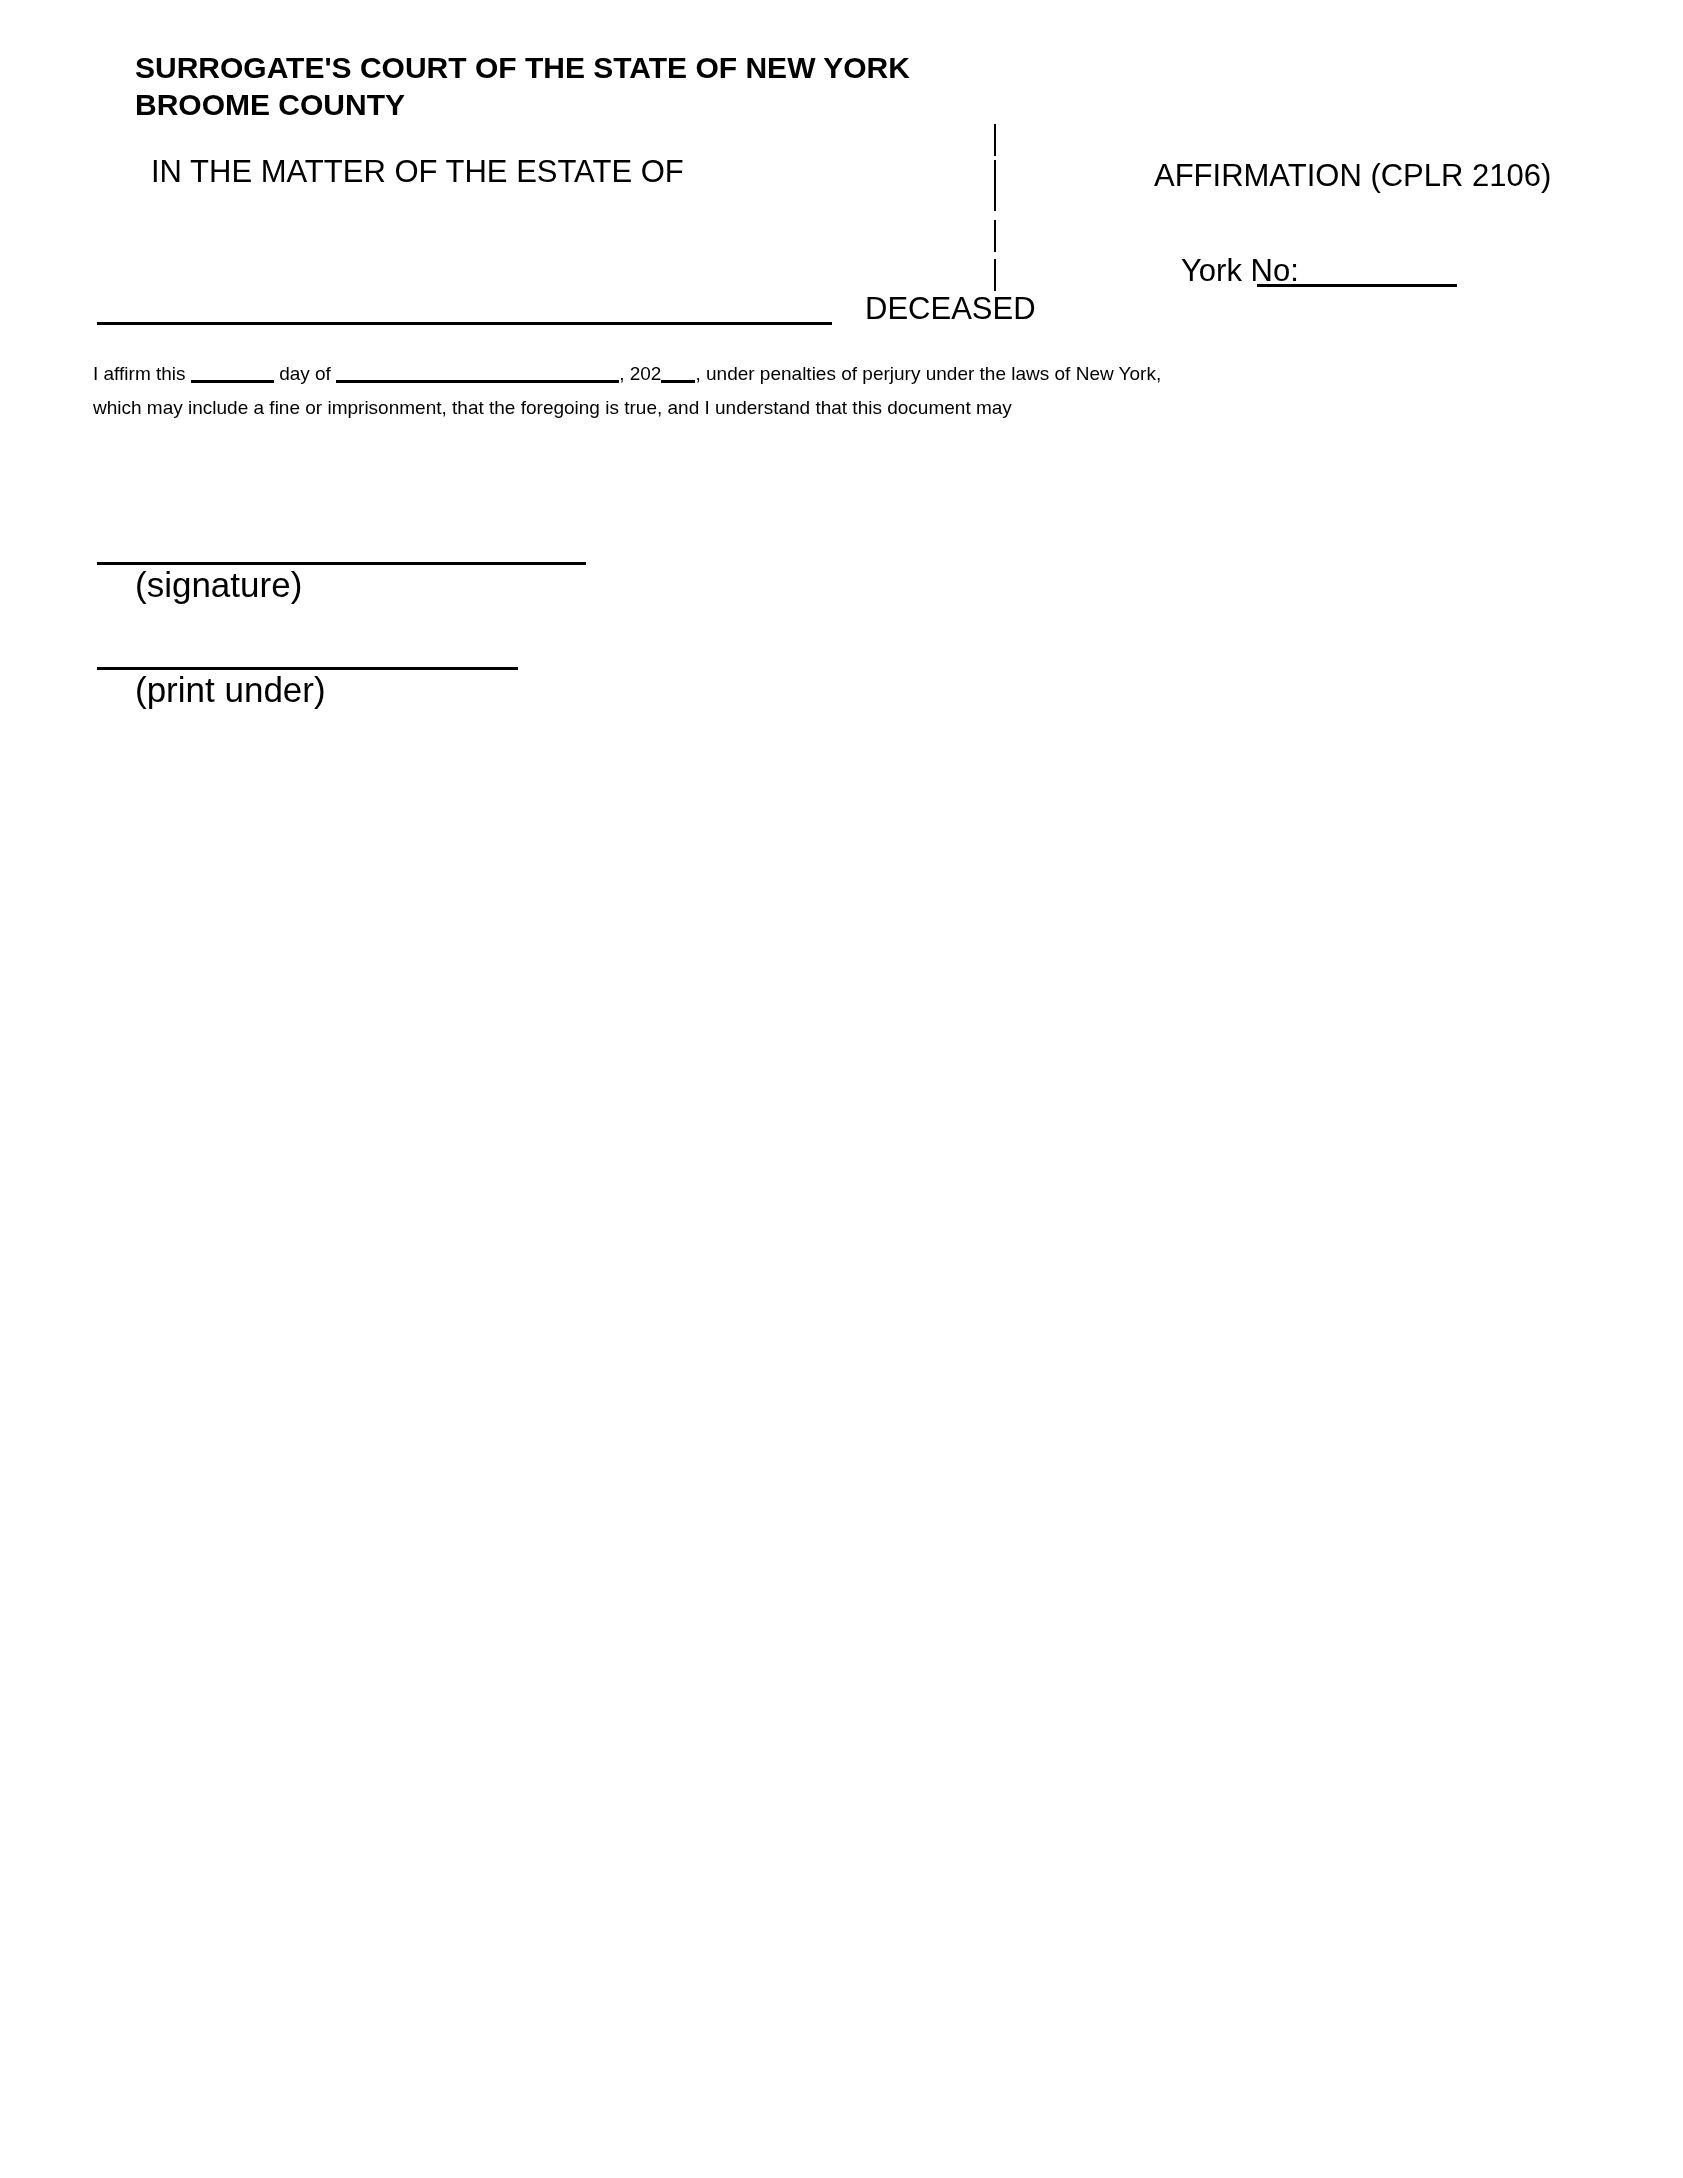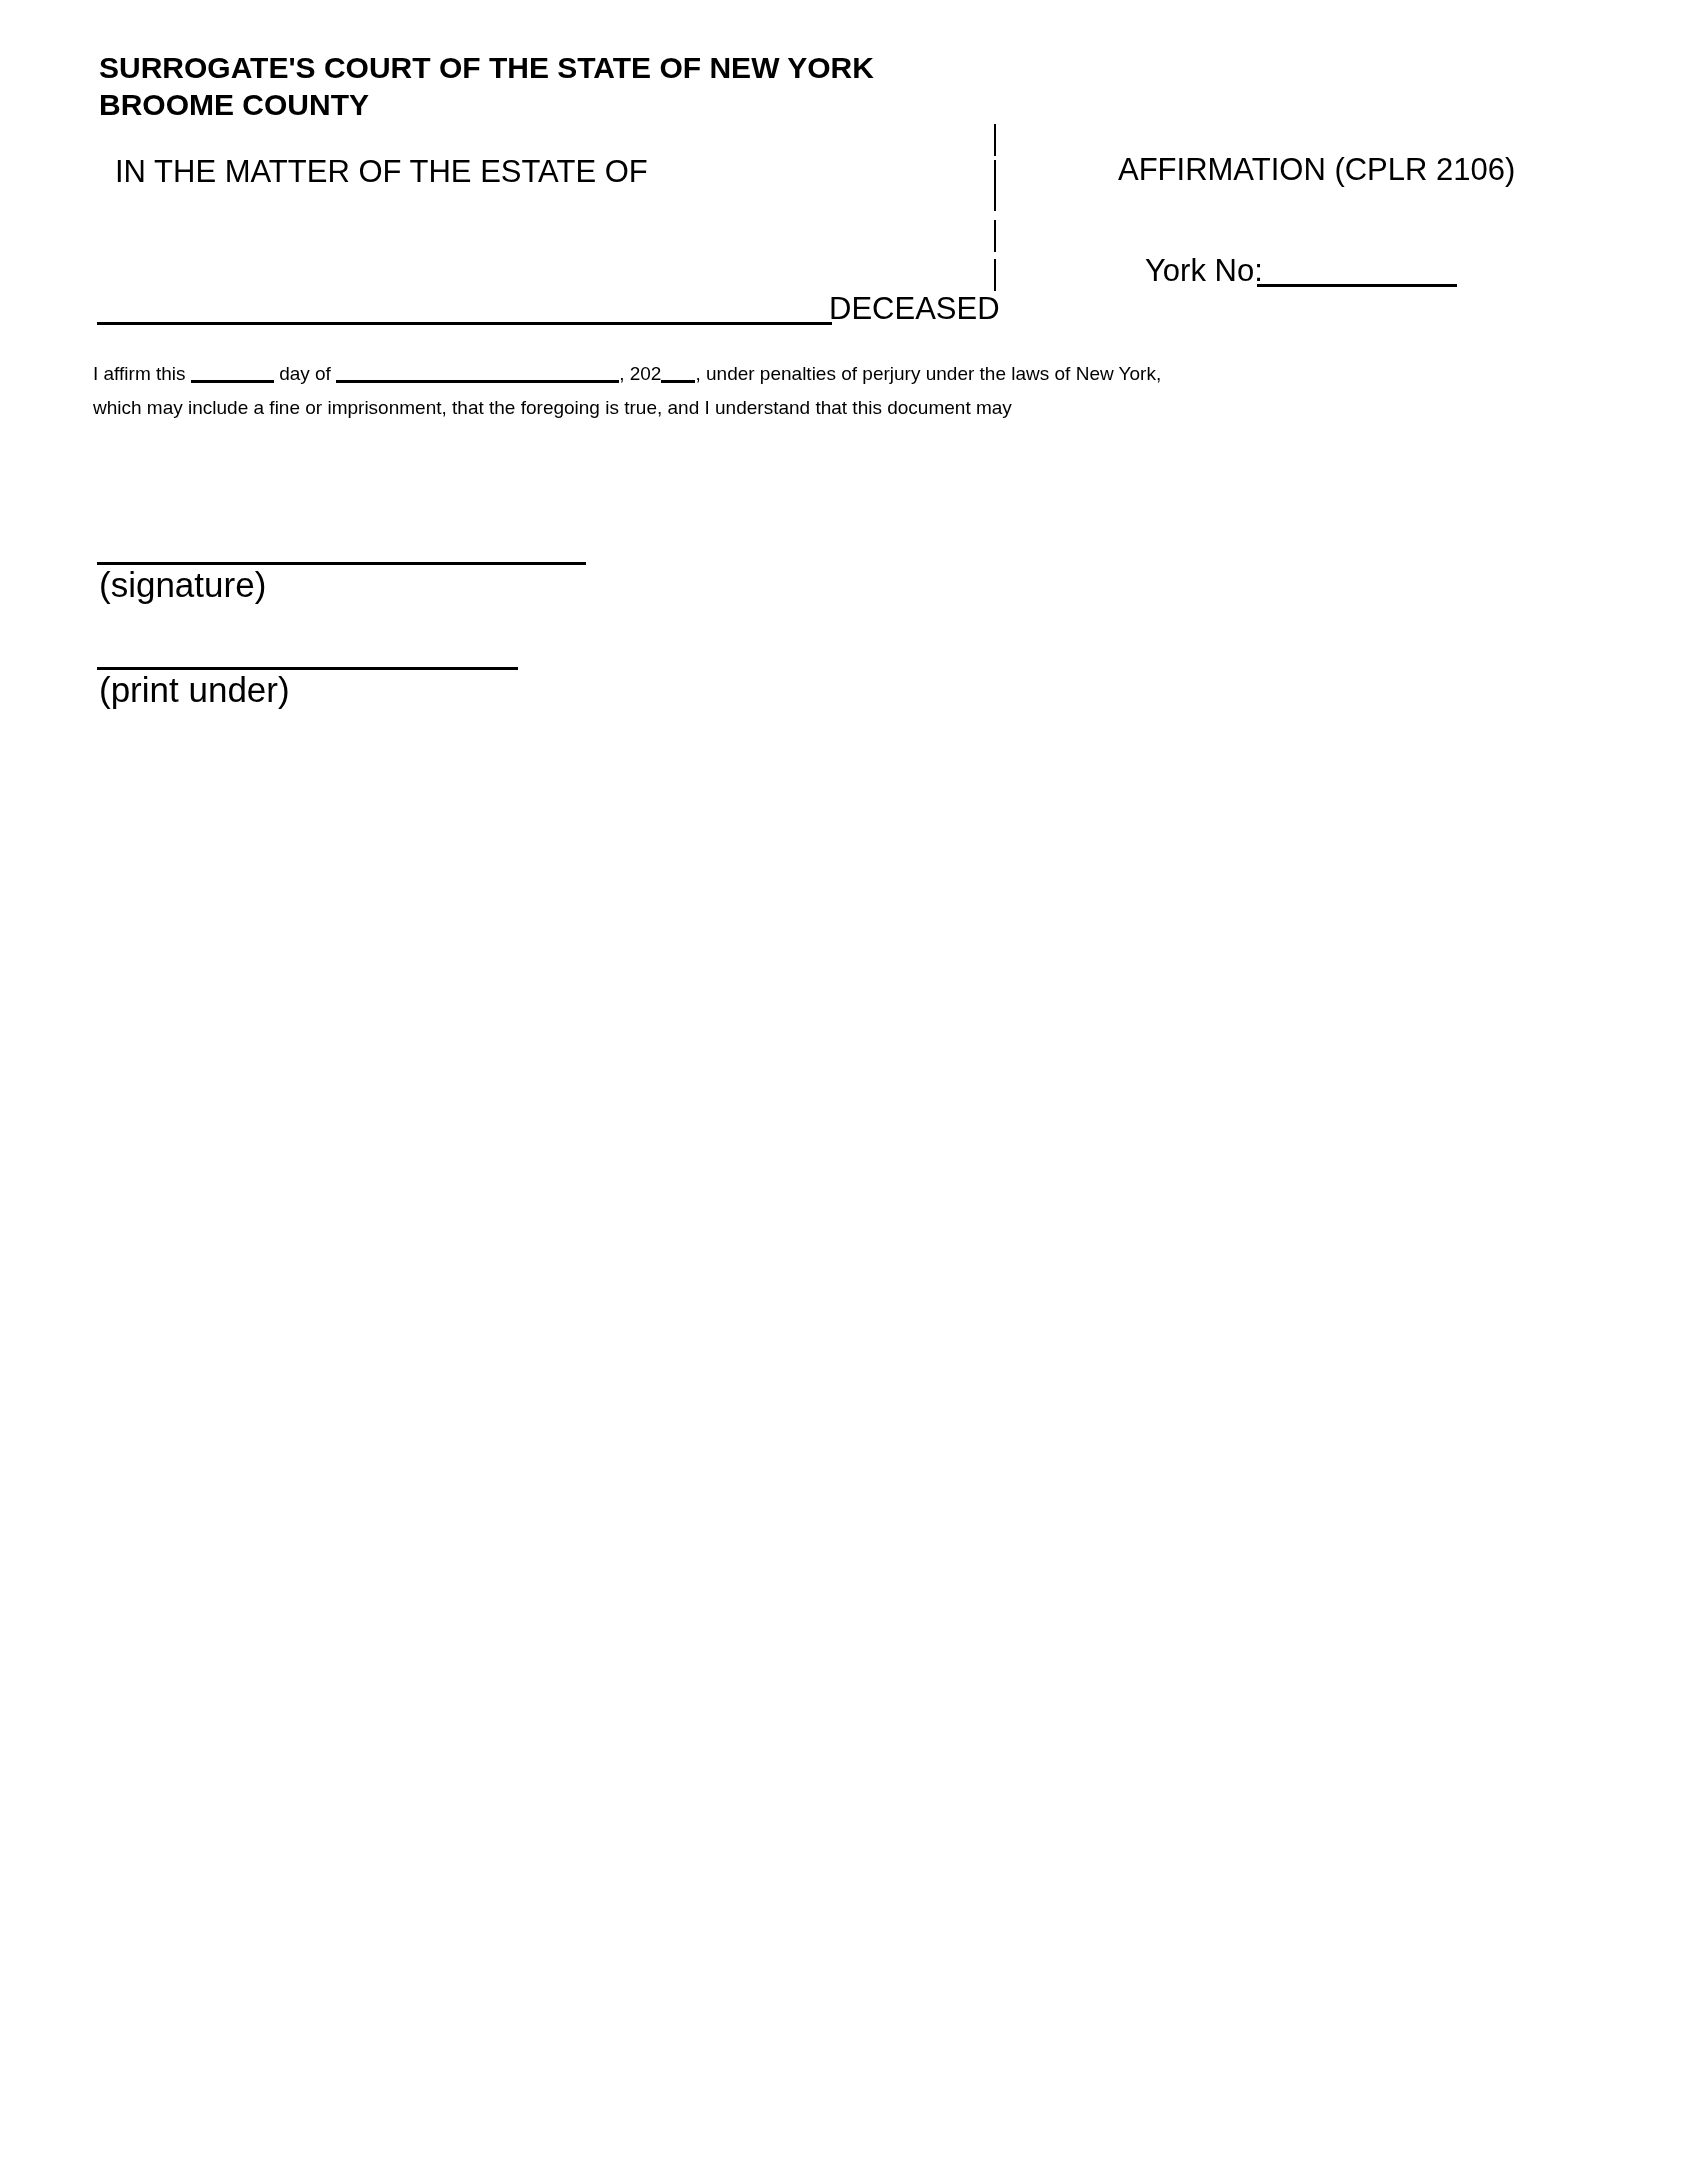--- a/index.html
+++ b/index.html
@@ -8,21 +8,21 @@
       background: #ffffff;
     }
     body {
       width: 1683px;
       height: 2178px;
       position: relative;
       overflow: hidden;
       color: #000000;
       font-family: "Liberation Sans", sans-serif;
     }
-    .abs { position: absolute; white-space: nowrap; }
+    .abs { position: absolute; white-space: nowrap; margin-left: 36px; }
 
     .heading {
       font-weight: bold;
       font-size: 30px;
       line-height: 36px;
       letter-spacing: 0px;
     }
     .caption-text {
       font-size: 31px;
       line-height: 32px;
@@ -77,21 +77,21 @@
 <div class="abs caption-text" style="left:115px; top:156px;">IN THE MATTER OF THE ESTATE OF</div>
 
 <div class="rule" style="left:97px; top:322px; width:735px;"></div>
 <div class="abs caption-text underlined" style="left:829px; top:293px;">DECEASED</div>
 
 <div class="divider" style="top:124px; height:32px;"></div>
 <div class="divider" style="top:160px; height:51px;"></div>
 <div class="divider" style="top:220px; height:32px;"></div>
 <div class="divider" style="top:259px; height:32px;"></div>
 
-<div class="abs caption-text" style="left:1118px; top:154px;">AFFIRMATION (CPLR 2106)</div>
+<div class="abs caption-text" style="left:1118px; top:160px;">AFFIRMATION (CPLR 2106)</div>
 <div class="abs caption-text" style="left:1145px; top:255px;">York No:</div>
 <div class="rule" style="left:1257px; top:284px; width:200px;"></div>
 
 <div class="para">
   <span class="line">
     <span>I affirm this</span>
     <span class="blank" style="width:83px;"></span>
     <span>day of</span>
     <span class="blank" style="width:283px;"></span><span>, 202</span><span class="blank" style="width:34px;"></span><span>, under penalties of perjury under the laws of New York,</span>
   </span>

